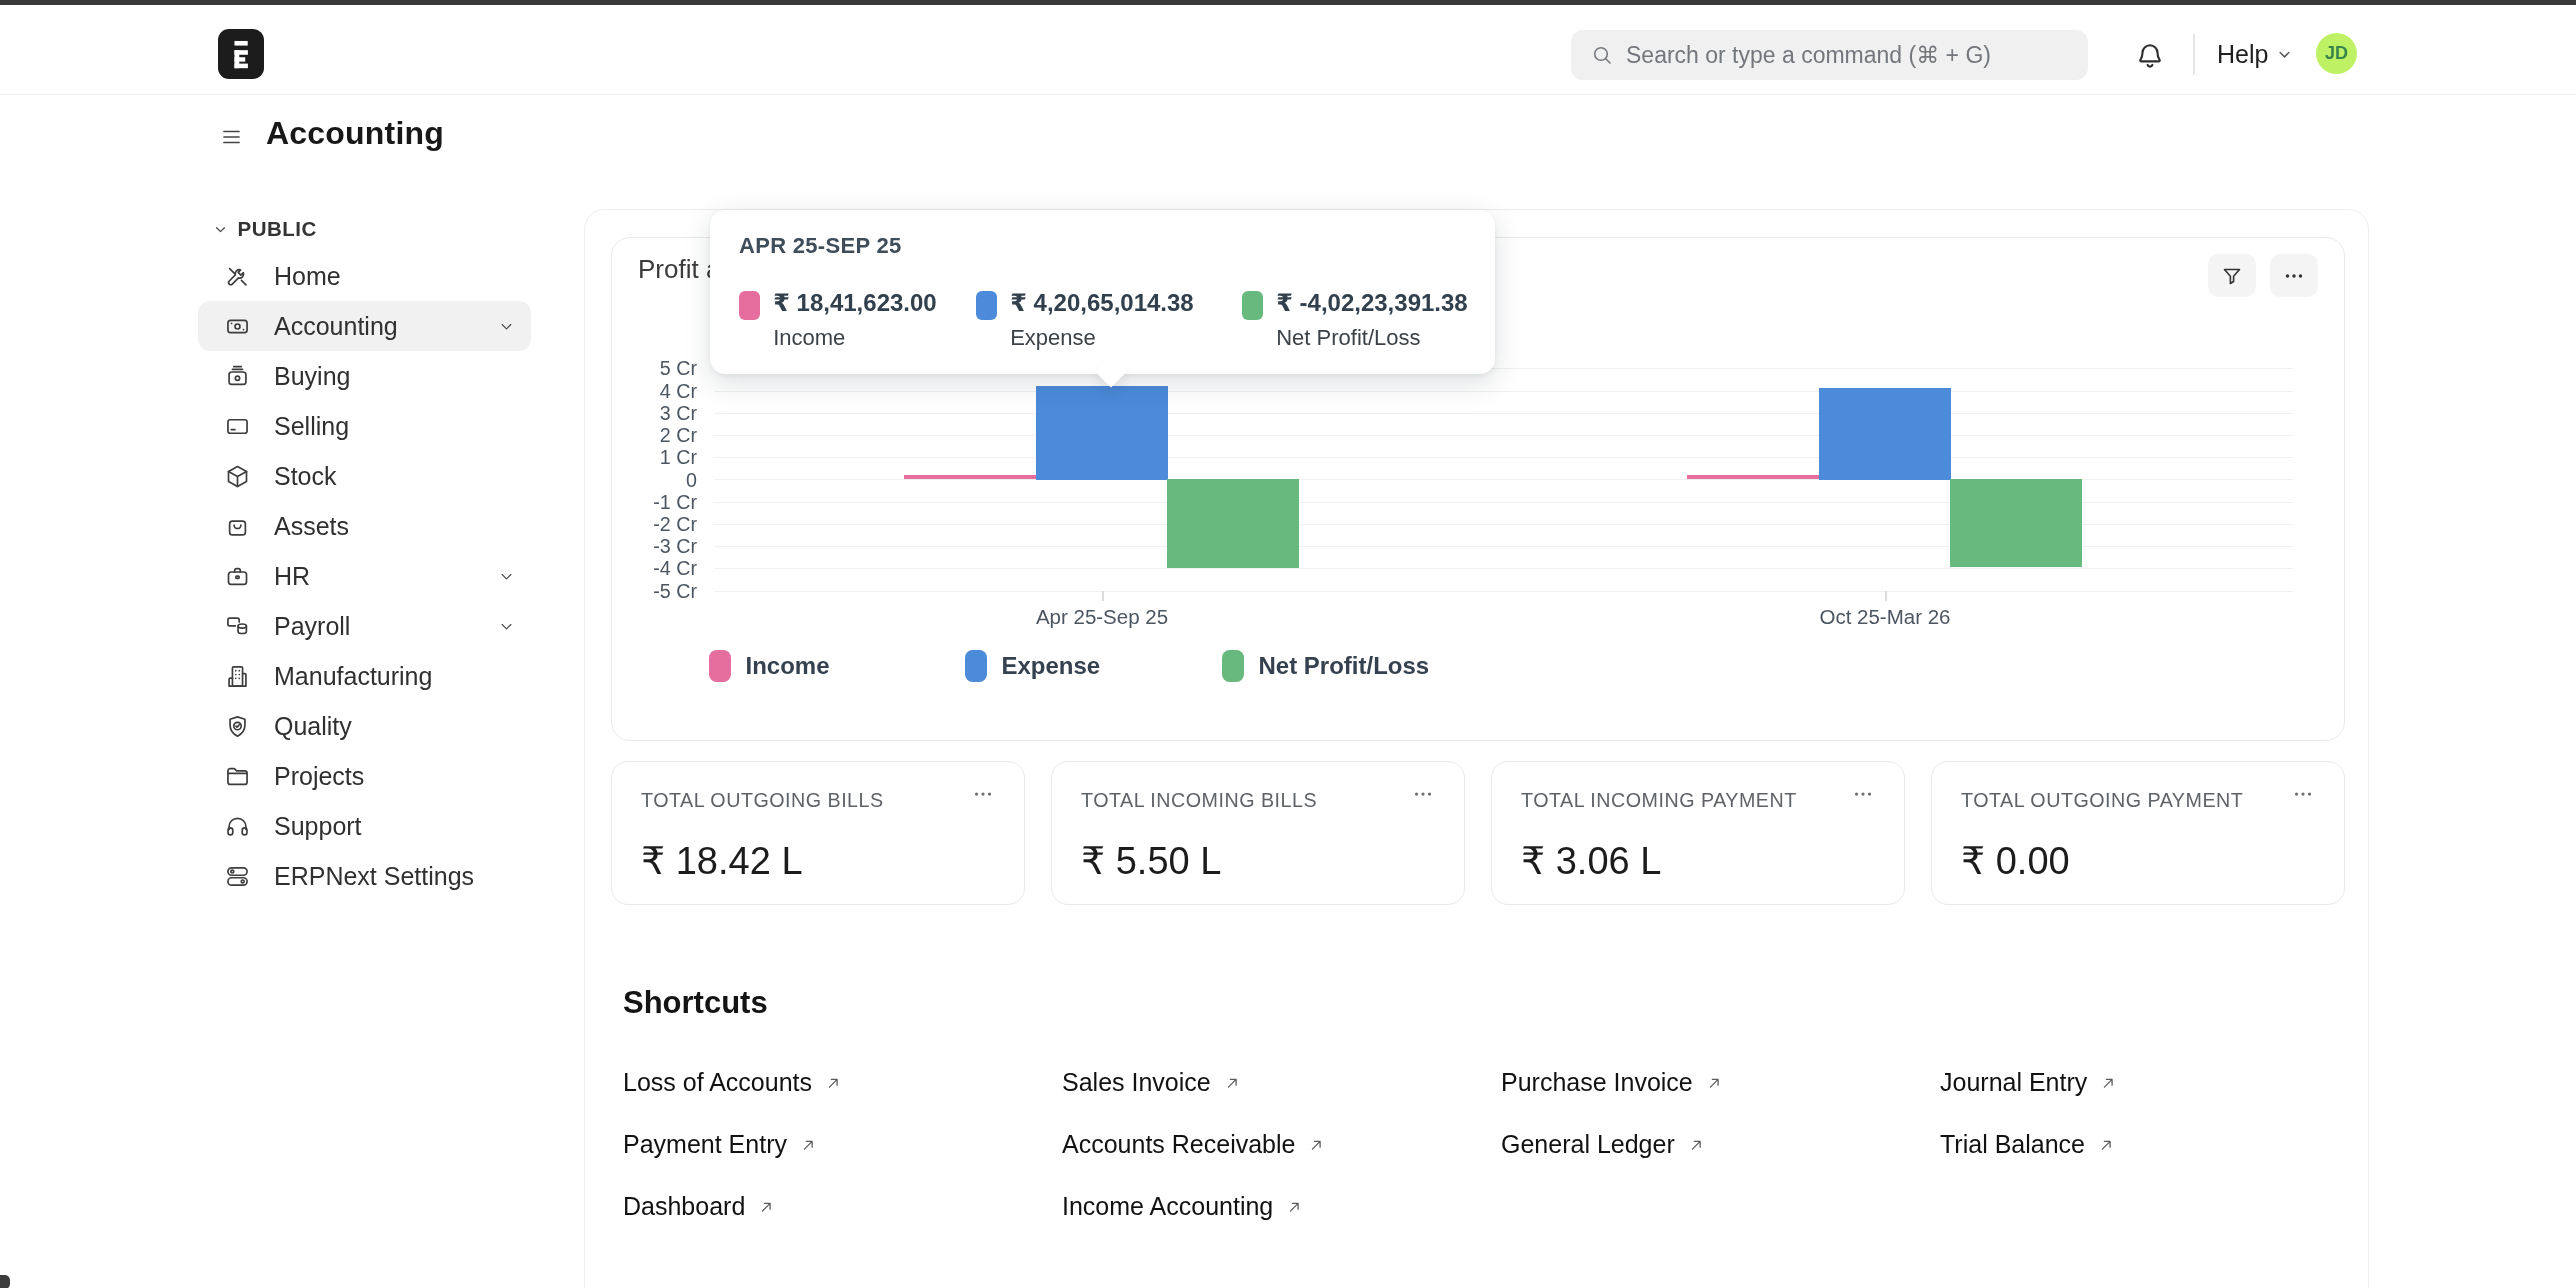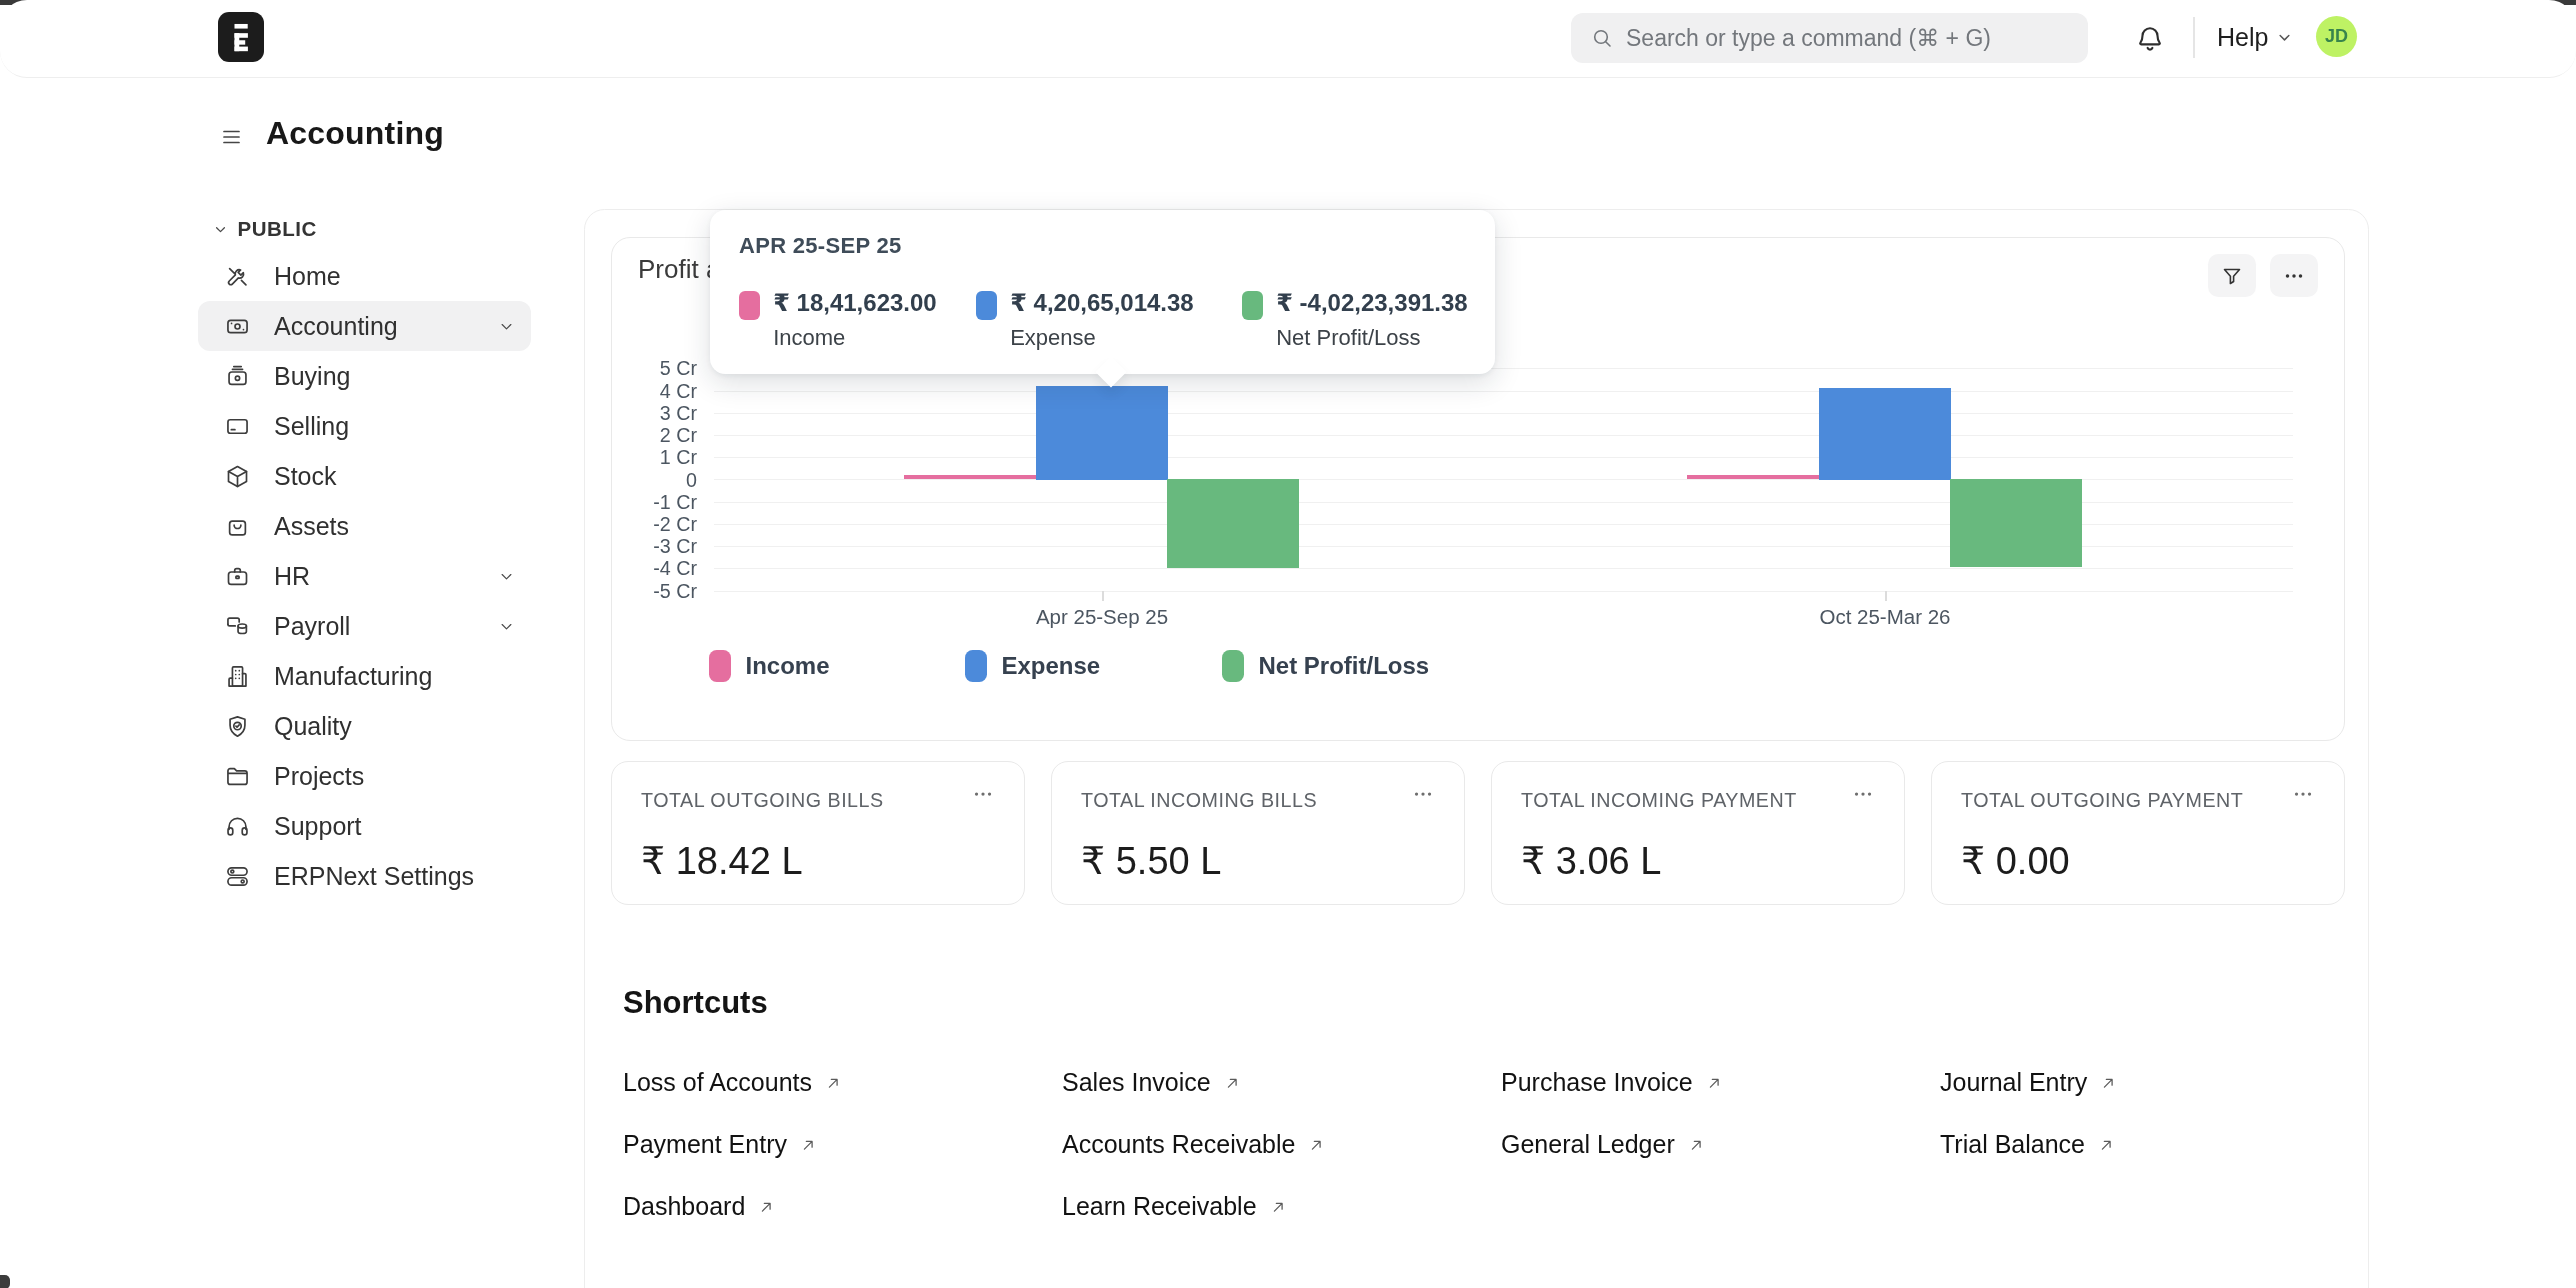--- a/index.html
+++ b/index.html
@@ -3,21 +3,21 @@
 <meta charset="utf-8">
 <style>
   html,body{margin:0;padding:0;background:#ffffff;}
   #canvas{position:relative;width:2576px;height:1289px;overflow:hidden;background:#ffffff;
           font-family:"Liberation Sans","DejaVu Sans",sans-serif;color:#1f1f1f;}
   .abs{position:absolute;}
   svg{display:block;}
 
   
   #top-strip{left:0;top:0;width:2576px;height:5.1px;background:#3a3a3a;}
-  #header{left:0;top:0;width:2576px;height:77px;background:#fff;border-bottom:1.7px solid #eeeeee;border-radius:27px;}
+  #header{left:0;top:17px;width:2576px;height:77px;background:#fff;border-bottom:1.7px solid #eeeeee;}
   #logo{left:218px;top:12px;width:46px;height:50px;border-radius:11px;background:#1c1c1c;}
   #search-bar{left:1571px;top:13px;width:517px;height:50px;border-radius:12px;background:#f0f0f1;
               display:flex;align-items:center;gap:12px;padding:0 0 0 19px;box-sizing:border-box;color:#73777c;}
   #search-bar .ph{font-size:23px;}
   #bell-btn{left:2133px;top:20.5px;width:34px;height:34px;color:#2e2e2e;}
   #topbar-divider{left:2193px;top:17px;width:1.7px;height:41px;background:#e5e5e5;}
   #help-btn{left:2217px;top:23px;display:flex;align-items:center;gap:6.8px;color:#1e1e1e;font-size:25px;}
   #help-btn .chev{color:#555;}
   #avatar{left:2316px;top:16px;width:41px;height:41px;border-radius:50%;display:flex;align-items:center;justify-content:center;
           font-size:18px;font-weight:700;}
@@ -496,21 +496,21 @@
       </div>
       <div class="shortcut">
         <span>Dashboard</span>
         <span class="arrow">
           <svg viewBox="0 0 24 24" width="20.5" height="20.5" fill="none" stroke="currentColor" stroke-width="1.5" stroke-linecap="round" stroke-linejoin="round">
             <path d="M7.5 16.5l9-9M9.8 7.5h6.7v6.7"></path>
           </svg>
         </span>
       </div>
       <div class="shortcut">
-        <span>Learn Receivable</span>
+        <span>Income Accounting</span>
         <span class="arrow">
           <svg viewBox="0 0 24 24" width="20.5" height="20.5" fill="none" stroke="currentColor" stroke-width="1.5" stroke-linecap="round" stroke-linejoin="round">
             <path d="M7.5 16.5l9-9M9.8 7.5h6.7v6.7"></path>
           </svg>
         </span>
       </div>
     </div>
 
   <div id="bottom-nub" class="abs"></div>
 </div>

